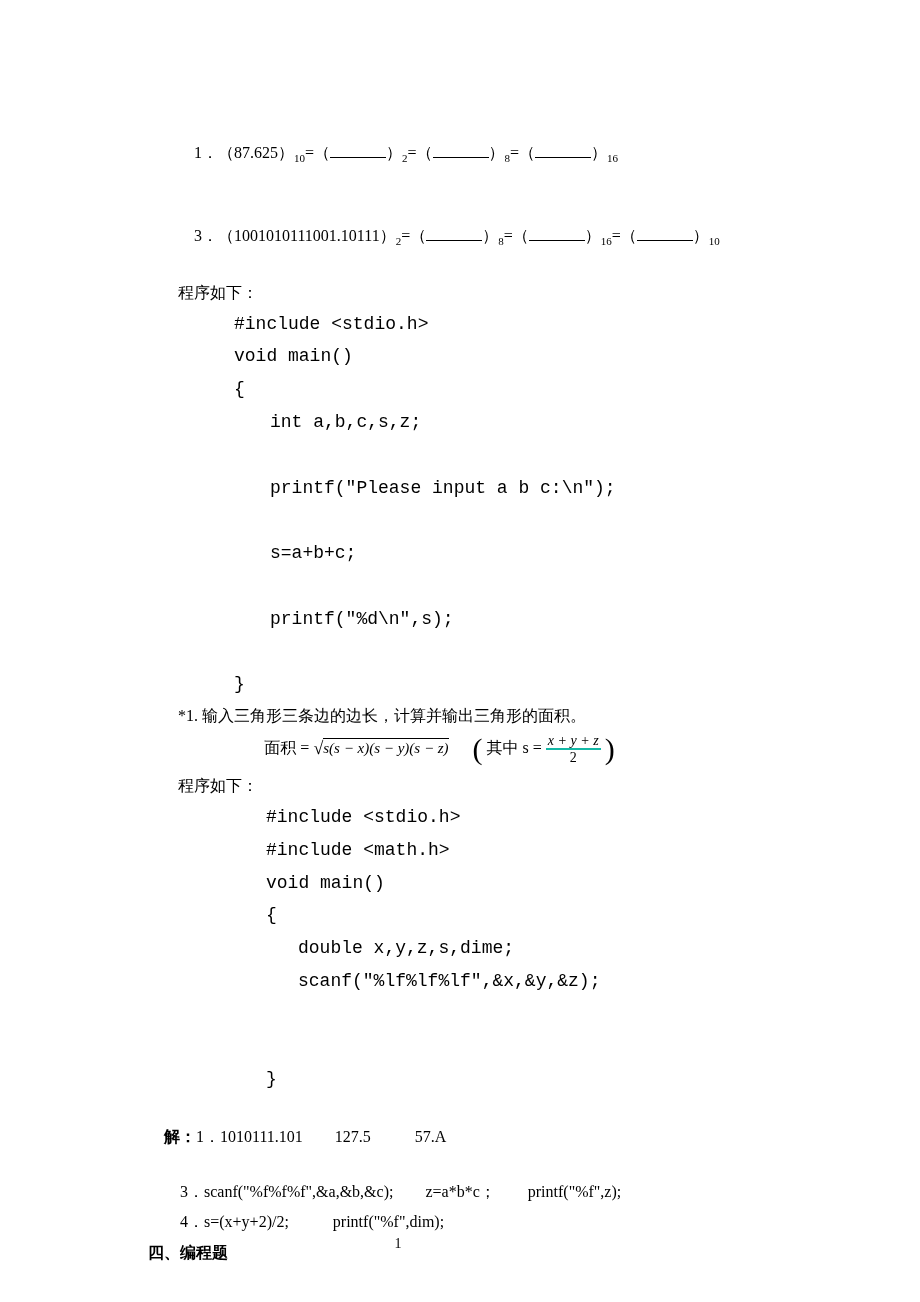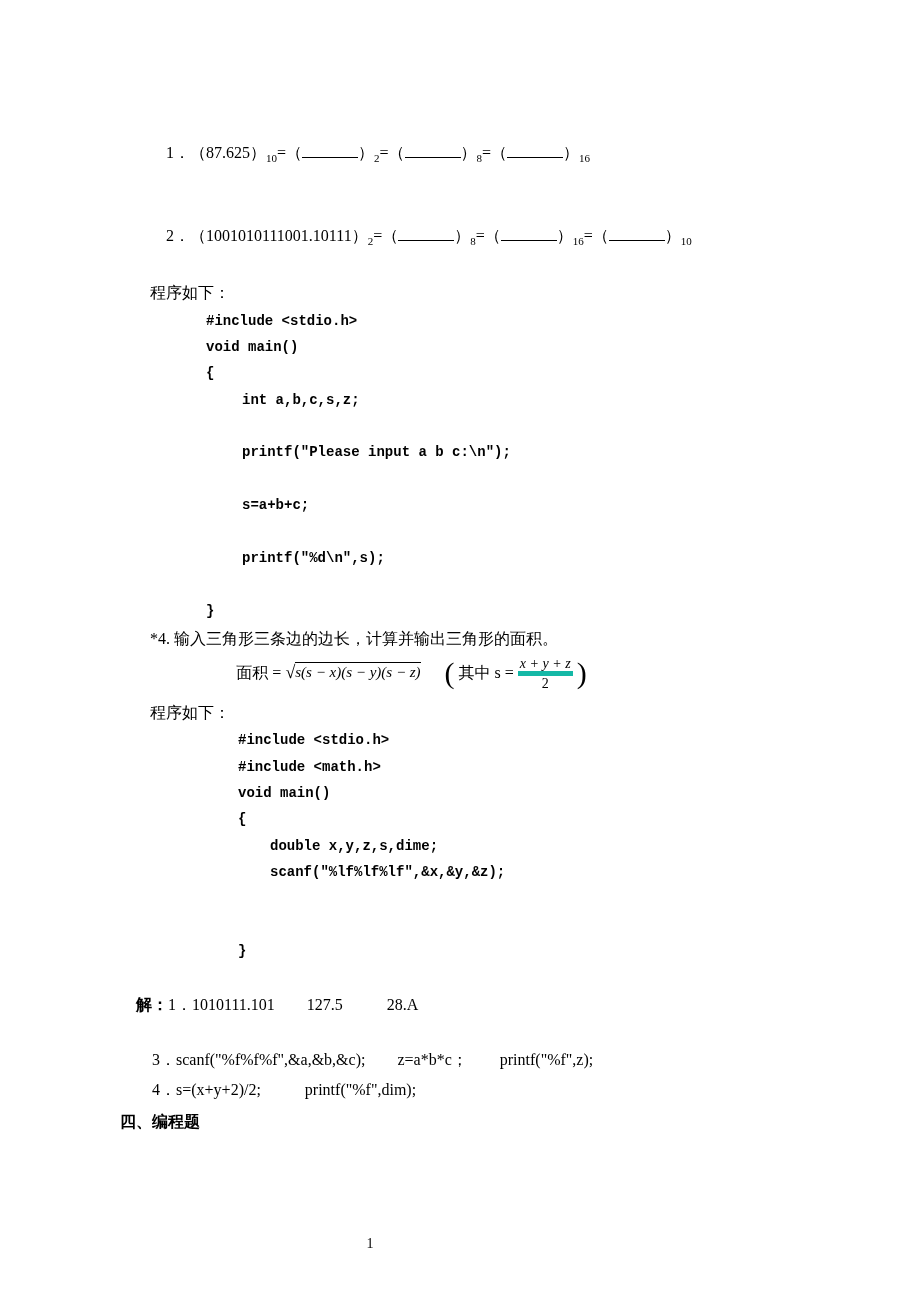--- a/index.html
+++ b/index.html
@@ -9,77 +9,78 @@
     font-family: "SimSun", "宋体", serif;
     font-size: 16px;
     color: #000;
   }
   .page {
     width: 740px;
     height: 1302px;
     position: relative;
     box-sizing: border-box;
     padding: 110px 67px 0 150px;
+    margin-left: 28px;
   }
   .line {
     margin: 4px 0;
     line-height: 1.6;
     white-space: pre;
   }
   .sub { font-size: 11px; vertical-align: sub; }
   .blank {
     display: inline-block;
     border-bottom: 1px solid #000;
     width: 56px;
     height: 0.9em;
     vertical-align: baseline;
   }
-  .code { font-family: "Courier New", monospace; font-size: 14px; font-weight: bold; }
+  .code { font-family: "Courier New", monospace; font-size: 18px; }
   .indent1 { padding-left: 56px; }
   .indent2 { padding-left: 92px; }
   .indent4-code { padding-left: 88px; }
   .indent5-code { padding-left: 120px; }
   .bold { font-weight: bold; font-family: "SimHei","黑体",sans-serif; }
   .formula { text-align: center; margin: 4px 0 8px 0; }
   .sqrt-sign { font-size:18px; position:relative; top:1px;}
   .overline { border-top:1px solid #000; padding-top:1px; display:inline-block;}
   .frac { display:inline-block; text-align:center; vertical-align:middle; font-size:14px; }
-  .frac .num { display:block; border-bottom:5px solid #14b8a6; padding:0 2px; line-height:1.1;}
+  .frac .num { display:block; border-bottom:2px solid #14b8a6; padding:0 2px; line-height:1.1;}
   .frac .den { display:block; padding:0 2px; line-height:1.1;}
   .paren-big { font-size:30px; vertical-align:-6px; display:inline-block; line-height:1;}
   .pagefoot { position:absolute; bottom:50px; width:100%; left:0; text-align:center; font-size:14px;}
 </style>
 </head>
 <body>
 
 <div class="page">
 
   <div class="line">
     <span>1．（87.625）</span><span class="sub">10</span><span>=（</span><span class="blank"></span><span>）</span><span class="sub">2</span><span>=（</span><span class="blank"></span><span>）</span><span class="sub">8</span><span>=（</span><span class="blank"></span><span>）</span><span class="sub">16</span>
   </div>
 
   <div class="line">
-    <span>2．（1001010111001.10111）</span><span class="sub">2</span><span>=（</span><span class="blank"></span><span>）</span><span class="sub">8</span><span>=（</span><span class="blank"></span><span>）</span><span class="sub">16</span><span>=（</span><span class="blank"></span><span>）</span><span class="sub">10</span>
+    <span>3．（1001010111001.10111）</span><span class="sub">2</span><span>=（</span><span class="blank"></span><span>）</span><span class="sub">8</span><span>=（</span><span class="blank"></span><span>）</span><span class="sub">16</span><span>=（</span><span class="blank"></span><span>）</span><span class="sub">10</span>
   </div>
 
   <div class="line">程序如下：</div>
   <div class="line code indent1">#include &lt;stdio.h&gt;</div>
   <div class="line code indent1">void main()</div>
   <div class="line code indent1">{</div>
   <div class="line code indent2">int a,b,c,s,z;</div>
   <div class="line code">&nbsp;</div>
   <div class="line code indent2">printf("Please input a b c:\n");</div>
   <div class="line code">&nbsp;</div>
   <div class="line code indent2">s=a+b+c;</div>
   <div class="line code">&nbsp;</div>
   <div class="line code indent2">printf("%d\n",s);</div>
   <div class="line code">&nbsp;</div>
   <div class="line code indent1">}</div>
 
-  <div class="line">*4. 输入三角形三条边的边长，计算并输出三角形的面积。</div>
+  <div class="line">*1. 输入三角形三条边的边长，计算并输出三角形的面积。</div>
 
   <div class="formula">
     <span>面积 =</span>
     <span class="sqrt-sign">√</span><span class="overline" style="font-style:italic;font-size:15px;text-align:center;">s(s − x)(s − y)(s − z)</span>
     &nbsp;&nbsp;&nbsp;&nbsp;
     <span class="paren-big">(</span>
     <span>其中 s =</span>
     <span class="frac">
       <span class="num" style="font-style:italic;">x + y + z</span>
       <span class="den">2</span>
@@ -92,21 +93,21 @@
   <div class="line code indent4-code">#include &lt;math.h&gt;</div>
   <div class="line code indent4-code">void main()</div>
   <div class="line code indent4-code">{</div>
   <div class="line code indent5-code">double x,y,z,s,dime;</div>
   <div class="line code indent5-code">scanf("%lf%lf%lf",&amp;x,&amp;y,&amp;z);</div>
   <div class="line code">&nbsp;</div>
   <div class="line code">&nbsp;</div>
   <div class="line code indent4-code">}</div>
 
   <div class="line" style="margin-left:-30px;">
-    <span class="bold">解：</span><span>1．1010111.101        127.5           28.A</span>
+    <span class="bold">解：</span><span>1．1010111.101        127.5           57.A</span>
   </div>
   <div class="line" style="padding-left:2px;">3．scanf("%f%f%f",&amp;a,&amp;b,&amp;c);        z=a*b*c；        printf("%f",z);</div>
   <div class="line" style="padding-left:2px;">4．s=(x+y+2)/2;           printf("%f",dim);</div>
 
   <div class="line bold" style="margin-left:-30px;margin-top:6px;">四、编程题</div>
 
   <div class="pagefoot">1</div>
 </div>
 
 </body></html>

